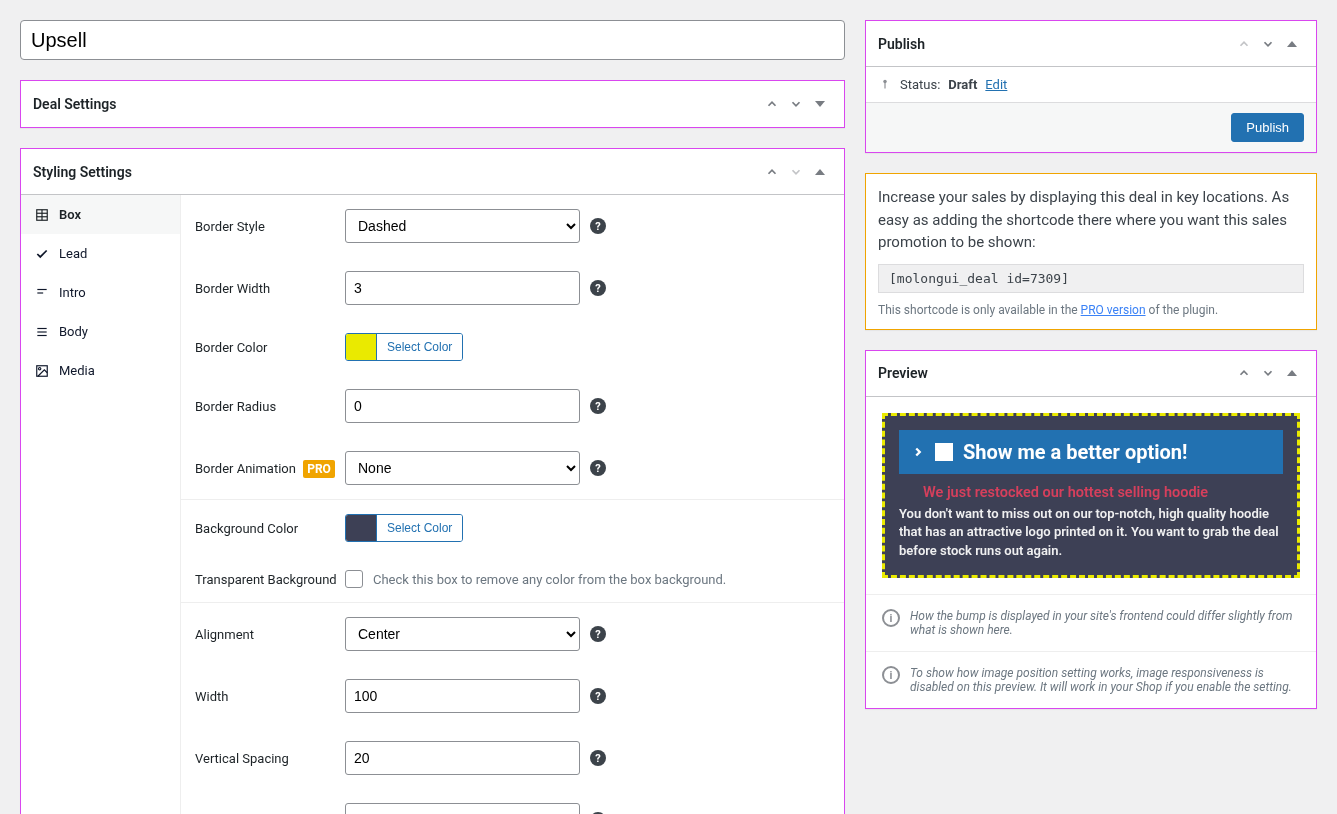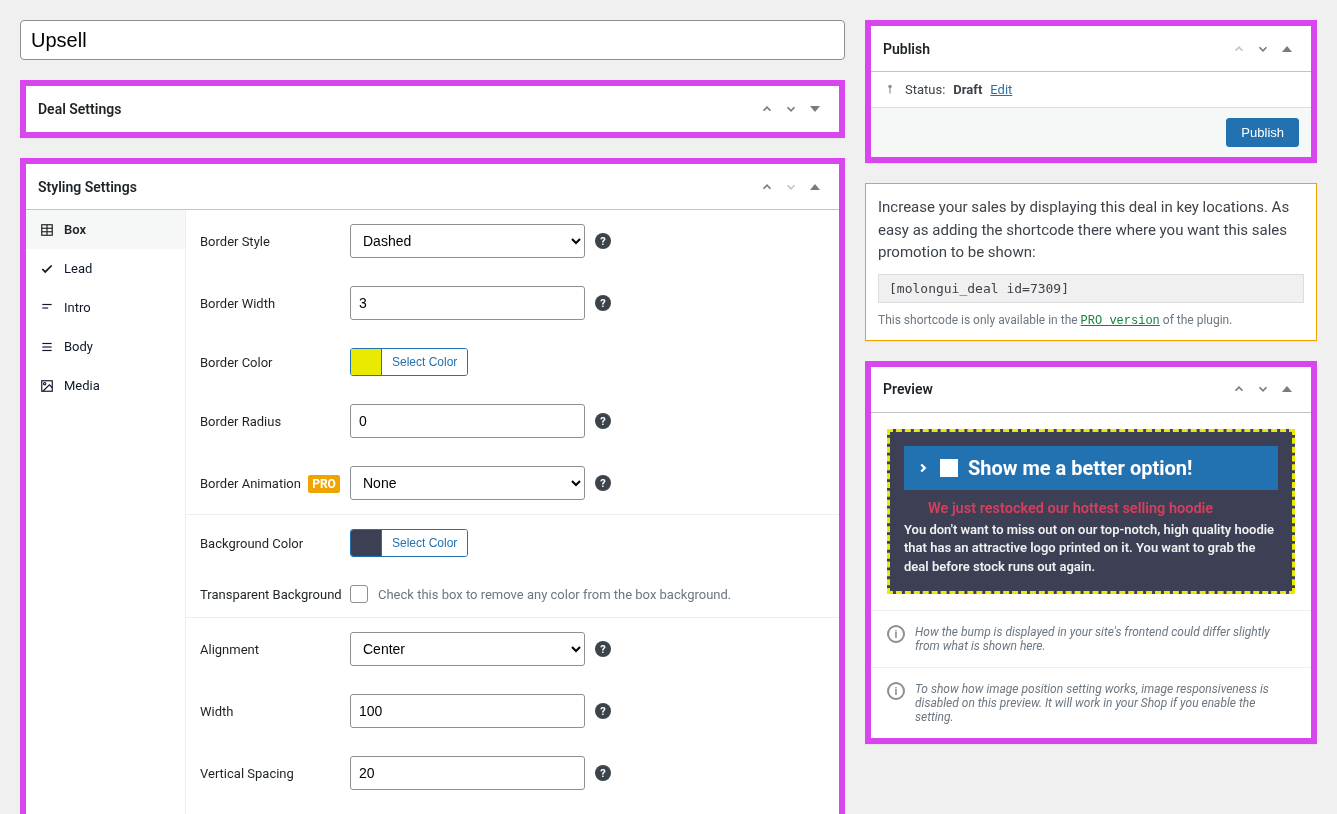--- a/index.html
+++ b/index.html
@@ -1,21 +1,21 @@
 <!DOCTYPE html>
 <html><head>
 <meta charset="utf-8">
 <style>
 * { box-sizing: border-box; }
 body { margin: 0; font-family: -apple-system, BlinkMacSystemFont, "Segoe UI", Roboto, sans-serif; font-size: 13px; color: #3c434a; background: #f0f0f1; padding: 20px; }
 .layout { display: flex; gap: 20px; max-width: 1297px; margin: 0 auto; }
 .main { flex: 1; }
 .side { width: 452px; flex-shrink: 0; }
 .title-input { width: 100%; height: 40px; font-size: 20px; padding: 3px 10px; border: 1px solid #8c8f94; border-radius: 4px; background: #fff; margin-bottom: 20px; }
-.panel { background: #fff; border: 6px solid #d946ef; box-shadow: 0 1px 1px rgba(0,0,0,.04); margin-bottom: 20px; }
+.panel { background: #fff; border: 1px solid #d946ef; box-shadow: 0 1px 1px rgba(0,0,0,.04); margin-bottom: 20px; }
 .panel-header { display: flex; align-items: center; padding: 0 12px; height: 46px; border-bottom: 1px solid #c3c4c7; cursor: move; }
 .panel-header.no-body { border-bottom: none; }
 .panel-title { flex: 1; font-size: 14px; font-weight: 600; color: #1d2327; }
 .panel-controls { display: flex; gap: 0; align-items: center; }
 .panel-controls span { display:inline-flex; align-items:center; justify-content:center; width: 24px; height: 24px; color: #787c82; }
 .panel-body { padding: 12px; }
 .panel-body.np { padding: 0; }
 
 .hsections { display: flex; }
 .tabs { width: 160px; border-right: 1px solid #eee; }
@@ -46,21 +46,21 @@
 .pub-foot { border-top:1px solid #dcdcde; background:#f6f7f7; padding: 10px 12px; text-align:right; }
 .btn-pri { background:#2271b1; color:#fff; border:1px solid #2271b1; border-radius:3px; padding:6px 14px; font-size:13px; cursor:pointer; }
 
 .shortcode-panel { border:1px solid #f0a400; }
 .shortcode-panel .panel-header { background:#f0a400; color:#fff; border-bottom:none; }
 .shortcode-panel .panel-title { color:#fff; }
 .shortcode-panel .panel-controls span { color:#fff; }
 .sc-text { font-size:15px; line-height:1.5; margin-bottom: 10px; }
 .sc-code { background:#f0f0f1; border:1px solid #dcdcde; padding:6px 10px; font-family: monospace; font-size:13px; margin-bottom:10px; }
 .sc-note { font-size:12px; color:#6c7781; }
-.sc-note a { color:#15803d; text-decoration: underline; font-family: Liberation Mono, monospace; }
+.sc-note a { color:#3b82f6; text-decoration: underline; }
 
 .preview-area { padding: 16px; }
 .preview-box { border:3px dashed #eaea00; background:#3d4055; padding: 14px; }
 .preview-lead { background:#2271b1; color:#fff; display:flex; align-items:center; gap:10px; padding: 10px 12px; font-weight:700; font-size:20px; margin-bottom:10px; }
 .preview-lead .chev { display:inline-flex; }
 .preview-lead .sq { width:18px; height:18px; background:#fff; border:2px solid #fff; }
 .preview-intro { color:#d63f5c; font-size:14.5px; font-weight:600; margin-bottom:4px;margin-left:24px; }
 .preview-body { color:#f0f0f1; font-size:13px; font-weight:600; line-height:1.45; }
 .note-row { display:flex; gap:10px; padding:14px 16px; border-top:1px solid #eee; font-style:italic; font-size:12px; color:#6c7781; }
 .note-row .info { flex-shrink:0; width:18px; height:18px; border:2px solid #8c8f94; border-radius:50%; display:inline-flex; align-items:center; justify-content:center; color:#8c8f94; font-style:normal; font-weight:700; font-size:11px; }

